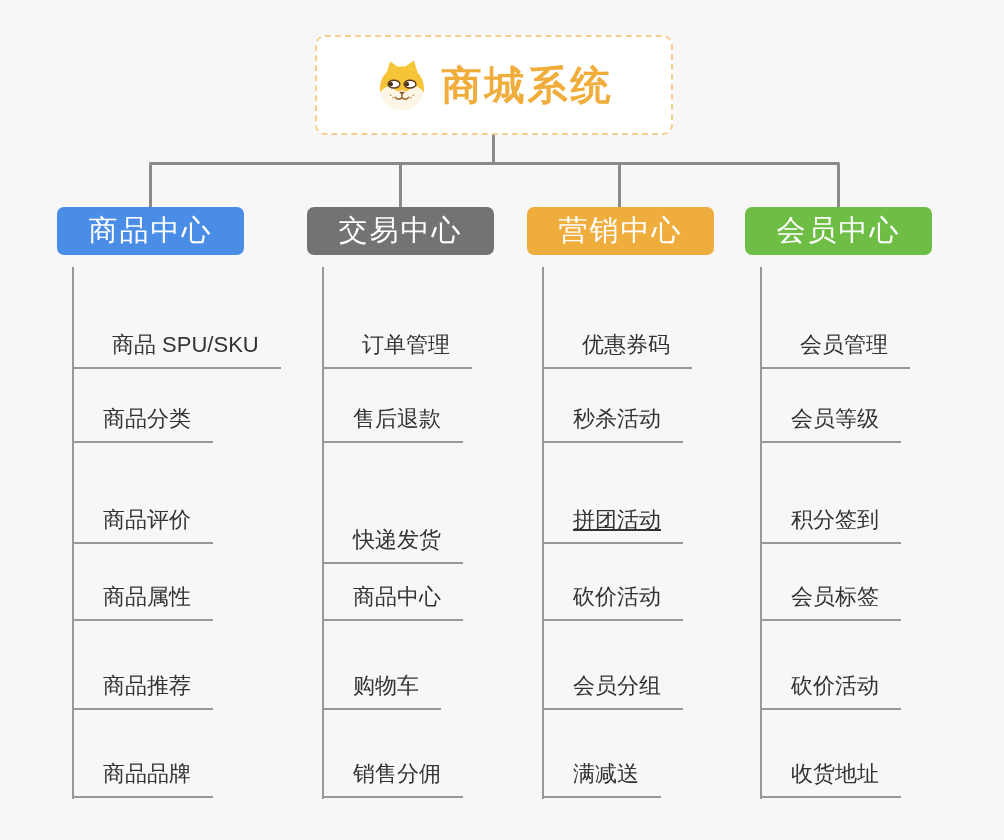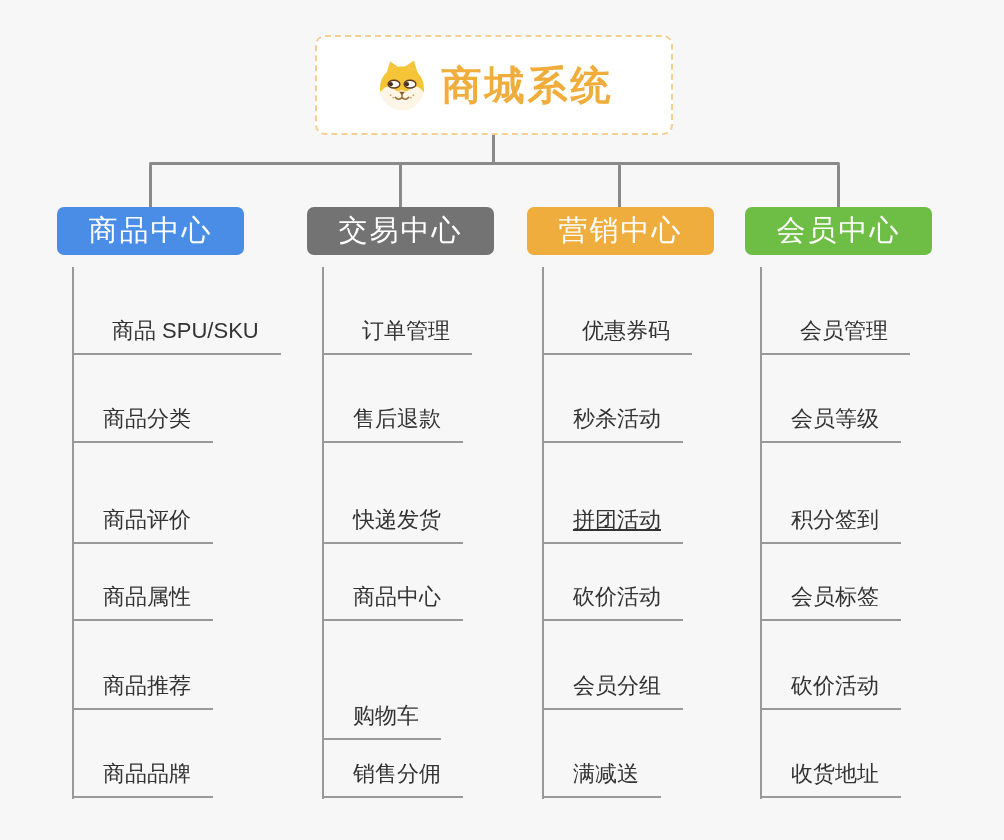--- a/index.html
+++ b/index.html
@@ -54,21 +54,21 @@
     position:absolute;
     padding:0 22px 5px 31px;
     border-bottom:2px solid #999999;
     font-size:22px;line-height:34px;color:#333333;
     white-space:nowrap;
   }
   .leaf.c0{left:72px;}
   .leaf.c1{left:322px;}
   .leaf.c2{left:542px;}
   .leaf.c3{left:760px;}
-  .leaf.r0{top:314px;padding-left:40px;}
+  .leaf.r0{top:328px;padding-left:40px;}
   .leaf.r1{top:402px;}
   .leaf.r2{top:503px;}
   .leaf.r3{top:580px;}
   .leaf.r4{top:669px;}
   .leaf.r5{top:757px;}
 </style>
 </head>
 <body>
 
 <div class="canvas">
@@ -123,23 +123,23 @@
 
   <div class="leaf c0 r0" style="border-bottom-color: rgb(153, 153, 153);">商品 SPU/SKU</div>
   <div class="leaf c0 r1" style="border-bottom-color: rgb(153, 153, 153);">商品分类</div>
   <div class="leaf c0 r2" style="border-bottom-color: rgb(153, 153, 153);">商品评价</div>
   <div class="leaf c0 r3" style="border-bottom-color: rgb(153, 153, 153);">商品属性</div>
   <div class="leaf c0 r4" style="border-bottom-color: rgb(153, 153, 153);">商品推荐</div>
   <div class="leaf c0 r5" style="border-bottom-color: rgb(153, 153, 153);">商品品牌</div>
 
   <div class="leaf c1 r0" style="border-bottom-color: rgb(153, 153, 153);">订单管理</div>
   <div class="leaf c1 r1" style="border-bottom-color: rgb(153, 153, 153);">售后退款</div>
-  <div class="leaf c1 r2" style="border-bottom-color: rgb(153, 153, 153);">快递发货</div>
+  <div class="leaf c1 r2" style="border-bottom-color: rgb(153, 153, 153); margin-top: 20px;">快递发货</div>
   <div class="leaf c1 r3" style="border-bottom-color: rgb(153, 153, 153);">商品中心</div>
-  <div class="leaf c1 r4" style="border-bottom-color: rgb(153, 153, 153); margin-top: 30px;">购物车</div>
+  <div class="leaf c1 r4" style="border-bottom-color: rgb(153, 153, 153);">购物车</div>
   <div class="leaf c1 r5" style="border-bottom-color: rgb(153, 153, 153);">销售分佣</div>
 
   <div class="leaf c2 r0" style="border-bottom-color: rgb(153, 153, 153);">优惠券码</div>
   <div class="leaf c2 r1" style="border-bottom-color: rgb(153, 153, 153);">秒杀活动</div>
   <div class="leaf c2 r2" style="border-bottom-color: rgb(153, 153, 153); text-decoration: underline;">拼团活动</div>
   <div class="leaf c2 r3" style="border-bottom-color: rgb(153, 153, 153);">砍价活动</div>
   <div class="leaf c2 r4" style="border-bottom-color: rgb(153, 153, 153);">会员分组</div>
   <div class="leaf c2 r5" style="border-bottom-color: rgb(153, 153, 153);">满减送</div>
 
   <div class="leaf c3 r0" style="border-bottom-color: rgb(153, 153, 153);">会员管理</div>

